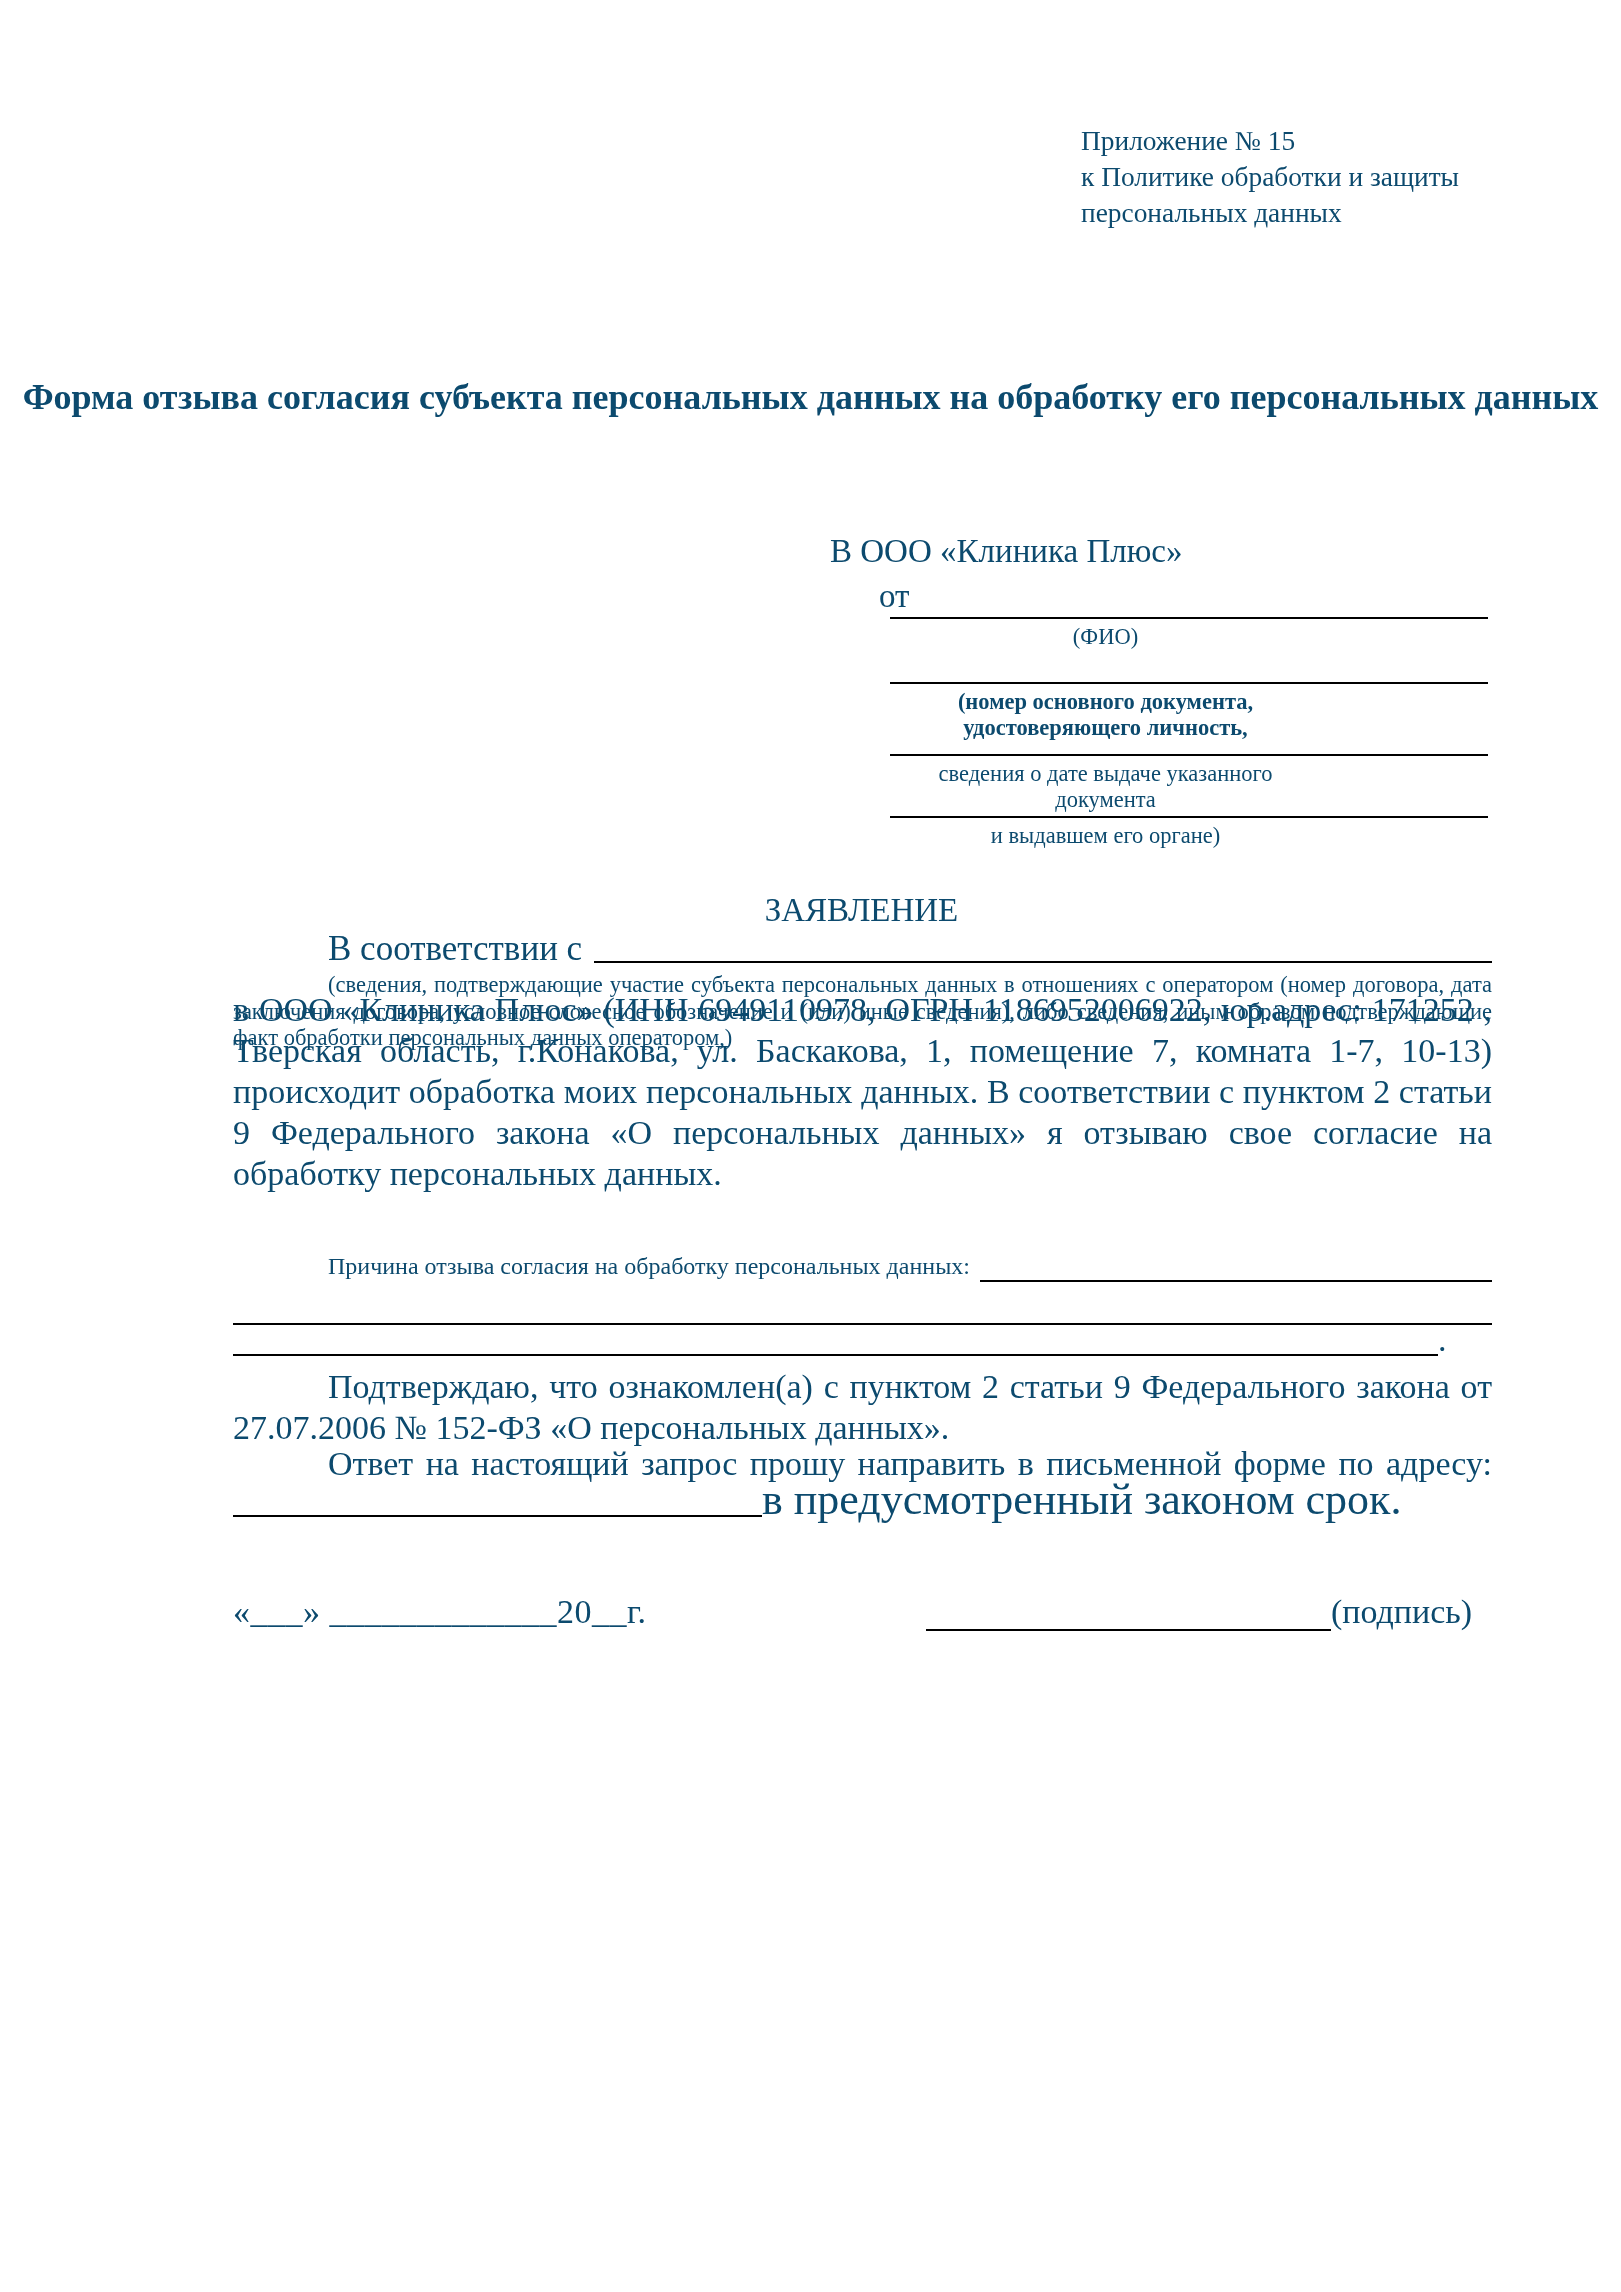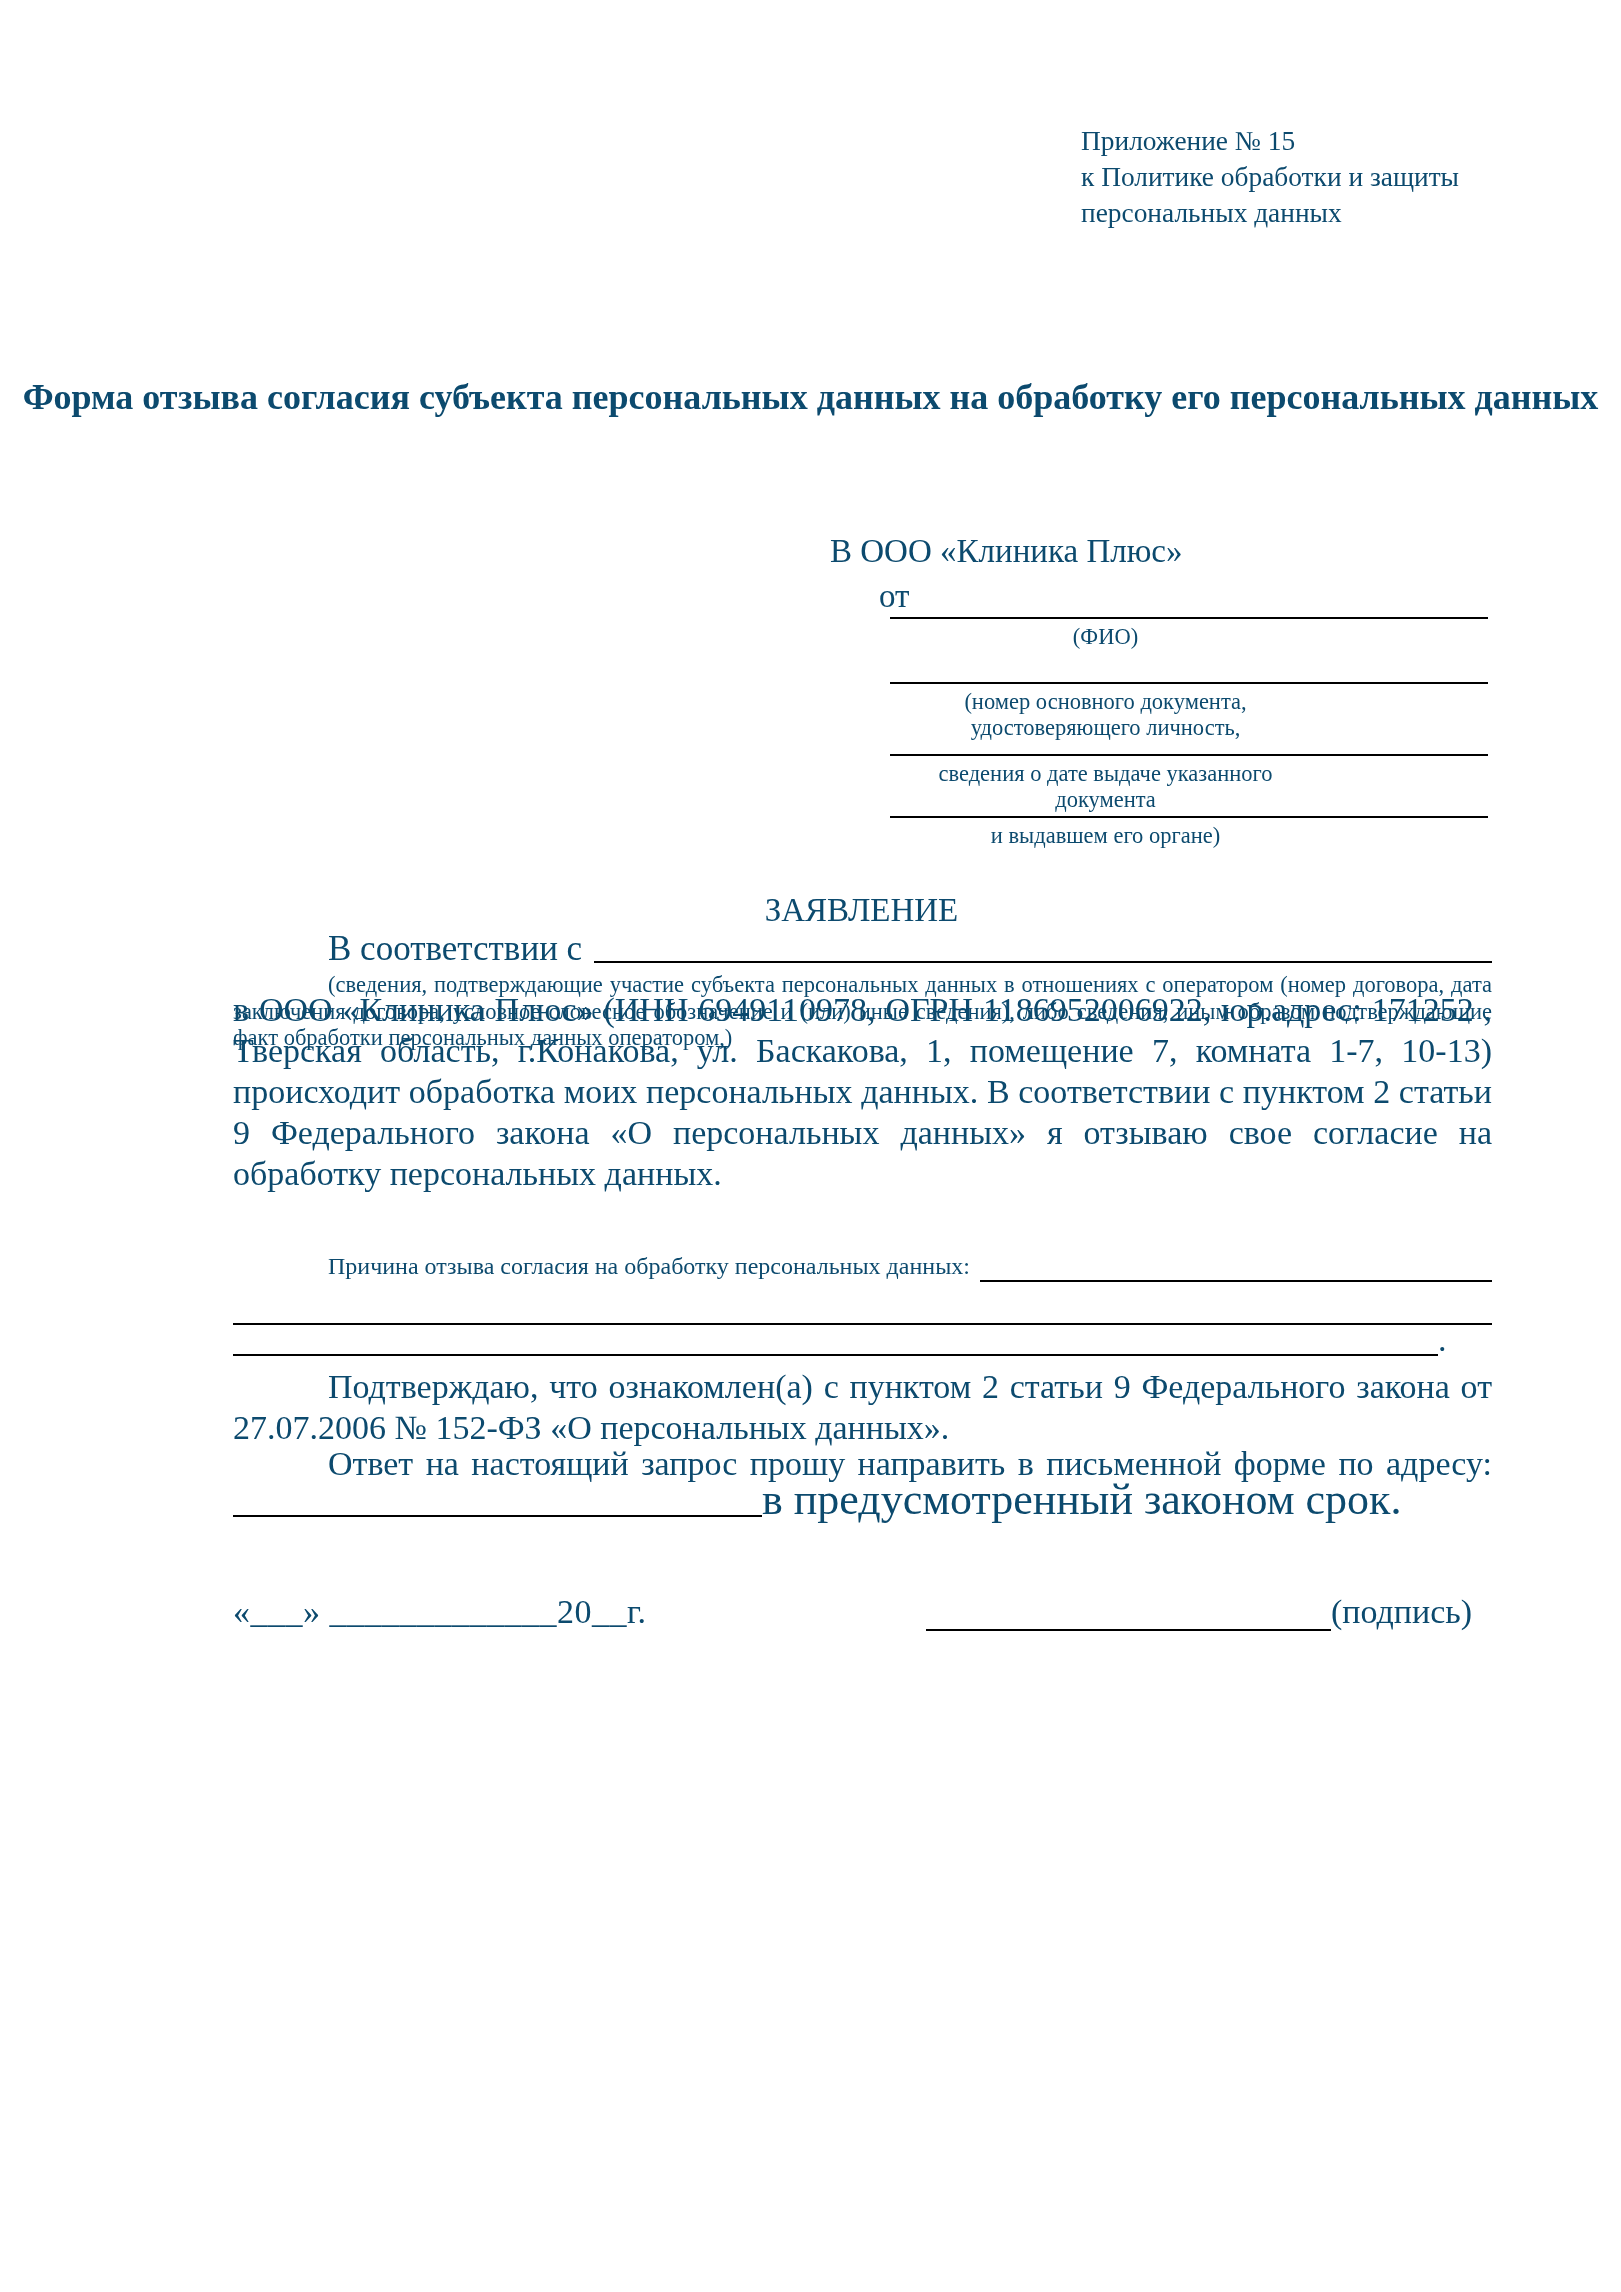--- a/index.html
+++ b/index.html
@@ -24,21 +24,21 @@
   .to-org  { left: 830px; top: 532px; font-size: 33px; line-height: 39px; }
   .from-lb { left: 879px; top: 577px; font-size: 33px; line-height: 39px; }
 
   .blank-field { left: 890px; width: 598px; }
   .blank-field .line { border-bottom: 2px solid #000; }
   .blank-field .caption {
     text-align: center; font-size: 22.5px; line-height: 26.5px;
     margin-top: 4.9px; padding-right: 167px; box-sizing: border-box; width: 100%;
   }
   .f1 { top: 588px; } .f1 .line { height: 29px; }
-  .f2 { top: 653px; } .f2 .line { height: 29px; }
+  .f2 { top: 653px; font-weight: bold; } .f2 .line { height: 29px; }
   .f3 { top: 725px; } .f3 .line { height: 29px; }
   .f4 { top: 787px; } .f4 .line { height: 29px; }
 
   
   .statement-heading { left: 233px; top: 890px; width: 1257px; text-align: center; font-size: 33px; line-height: 41px; }
 
   .intro-row { left: 233px; top: 929px; width: 1259px; display: flex; align-items: flex-end; font-size: 35px; line-height: 39px; }
   .intro-row .indent { width: 95px; flex: none; }
   .intro-row .lbl { white-space: nowrap; }
   .intro-row .fill { flex: 1; border-bottom: 2px solid #000; margin: 0 0 4.9px 11.8px; height: 1px; }

